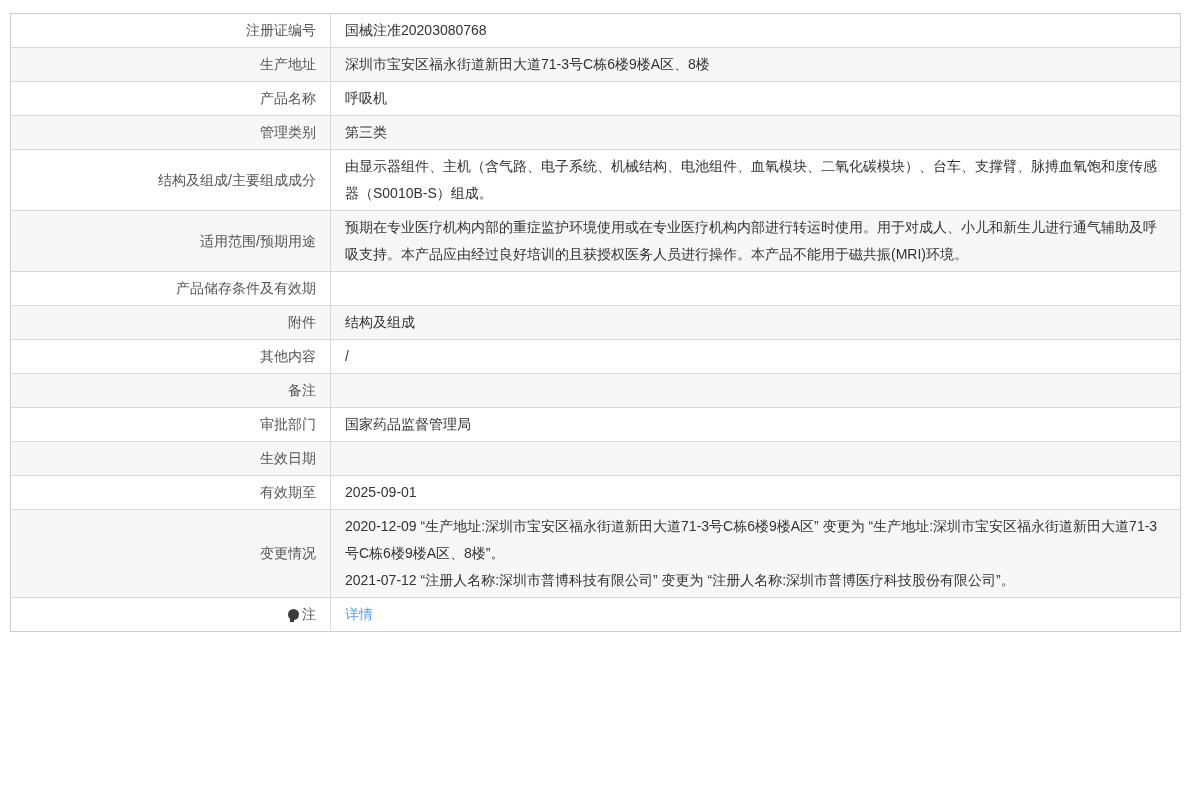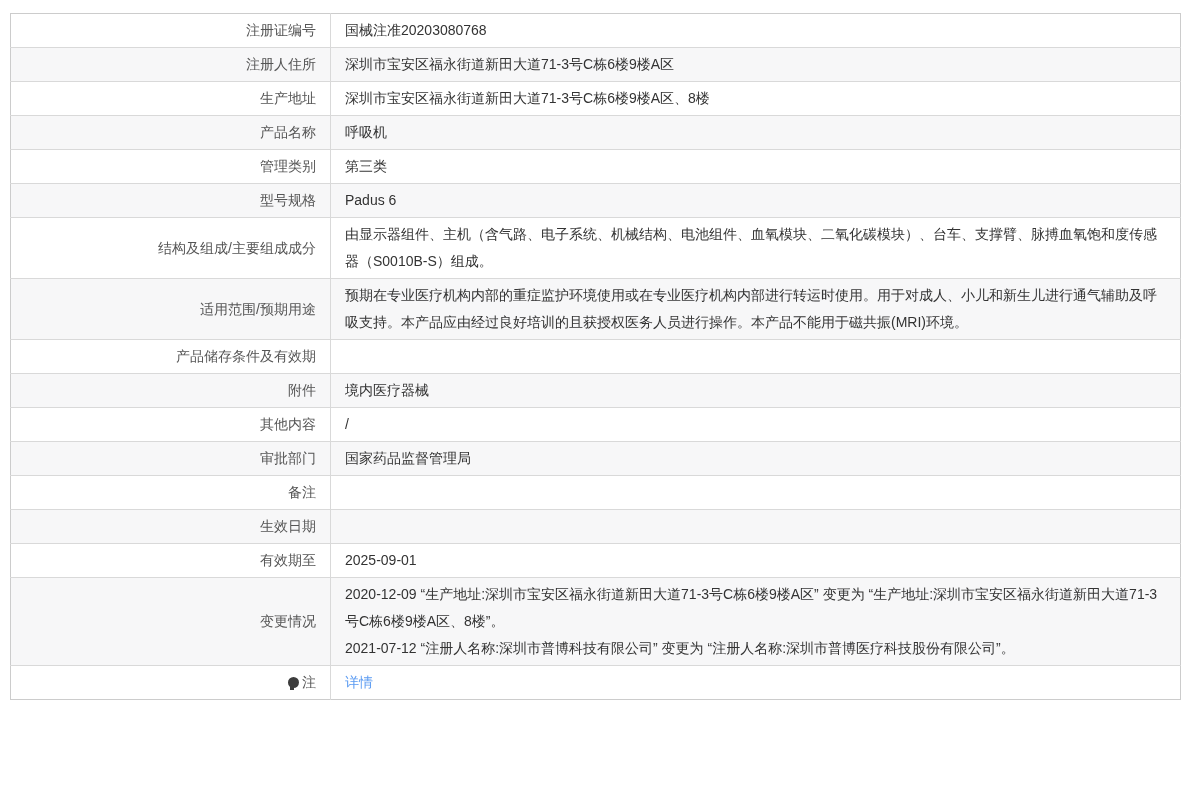--- a/index.html
+++ b/index.html
@@ -88,66 +88,58 @@
 
 
   <div class="content">
     <table class="info-table">
       <tbody id="table-body">
           <tr>
             <td class="label-cell">注册证编号</td>
             <td class="value-cell">国械注准20203080768</td>
           </tr>
           <tr>
-            <td class="label-cell">注册人住所</td>
-            <td class="value-cell">深圳市宝安区福永街道新田大道71-3号C栋6楼9楼A区</td>
-          </tr>
-          <tr>
             <td class="label-cell">生产地址</td>
             <td class="value-cell">深圳市宝安区福永街道新田大道71-3号C栋6楼9楼A区、8楼</td>
           </tr>
           <tr>
             <td class="label-cell">产品名称</td>
             <td class="value-cell">呼吸机</td>
           </tr>
           <tr>
             <td class="label-cell">管理类别</td>
             <td class="value-cell">第三类</td>
-          </tr>
-          <tr>
-            <td class="label-cell">型号规格</td>
-            <td class="value-cell">Padus 6</td>
           </tr>
           <tr>
             <td class="label-cell">结构及组成/主要组成成分</td>
             <td class="value-cell">由显示器组件、主机（含气路、电子系统、机械结构、电池组件、血氧模块、二氧化碳模块）、台车、支撑臂、脉搏血氧饱和度传感器（S0010B-S）组成。</td>
           </tr>
           <tr>
             <td class="label-cell">适用范围/预期用途</td>
             <td class="value-cell">预期在专业医疗机构内部的重症监护环境使用或在专业医疗机构内部进行转运时使用。用于对成人、小儿和新生儿进行通气辅助及呼吸支持。本产品应由经过良好培训的且获授权医务人员进行操作。本产品不能用于磁共振(MRI)环境。</td>
           </tr>
           <tr>
             <td class="label-cell">产品储存条件及有效期</td>
             <td class="value-cell"></td>
           </tr>
           <tr>
             <td class="label-cell">附件</td>
-            <td class="value-cell">境内医疗器械</td>
+            <td class="value-cell">结构及组成</td>
           </tr>
           <tr>
             <td class="label-cell">其他内容</td>
             <td class="value-cell">/</td>
           </tr>
           <tr>
+            <td class="label-cell">备注</td>
+            <td class="value-cell"></td>
+          </tr>
+          <tr>
             <td class="label-cell">审批部门</td>
             <td class="value-cell">国家药品监督管理局</td>
-          </tr>
-          <tr>
-            <td class="label-cell">备注</td>
-            <td class="value-cell"></td>
           </tr>
           <tr>
             <td class="label-cell">生效日期</td>
             <td class="value-cell"></td>
           </tr>
           <tr>
             <td class="label-cell">有效期至</td>
             <td class="value-cell">2025-09-01</td>
           </tr>
           <tr>

